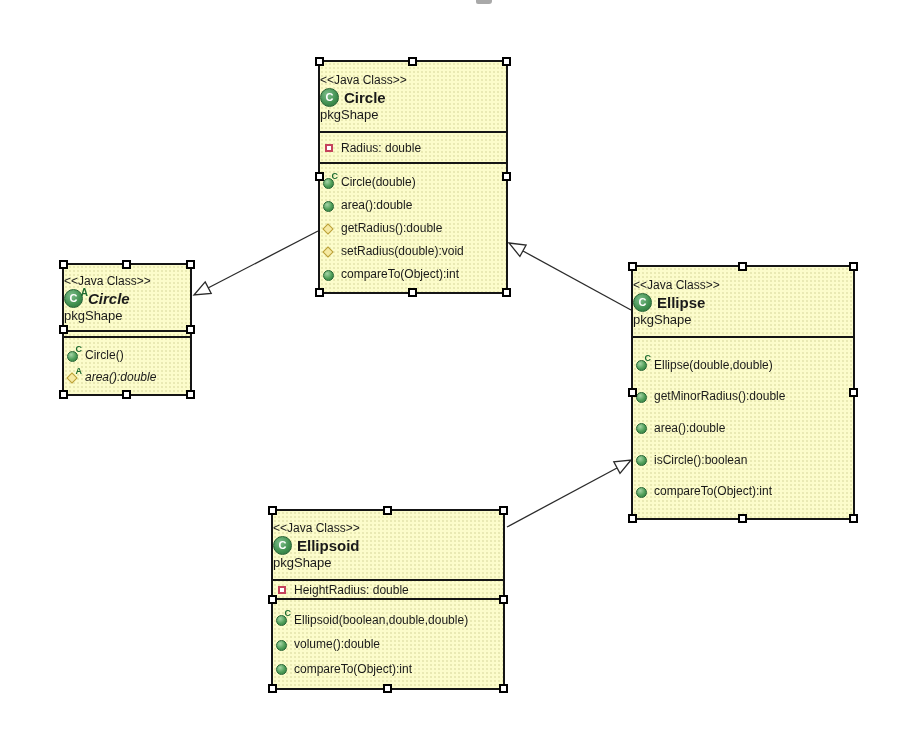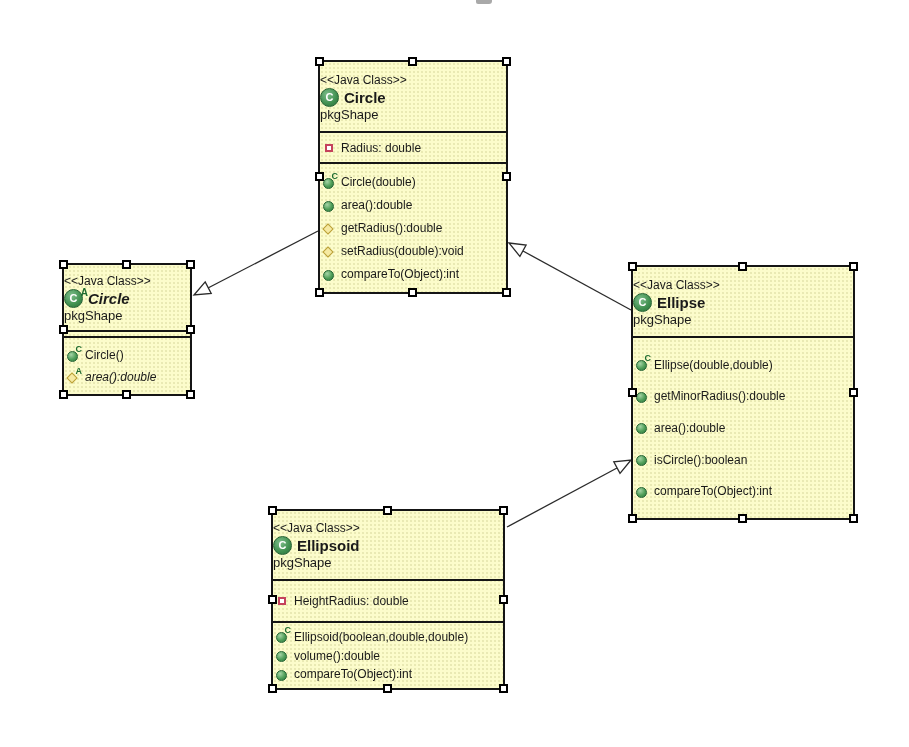--- a/index.html
+++ b/index.html
@@ -29,21 +29,21 @@
 
   .stereo { font-size:12px; line-height:14px; }
   .name-row { display:flex; align-items:center; gap:5px; font-size:15px; font-weight:bold; line-height:19px; }
   .pkg { font-size:13px; line-height:13px; }
   .abstract-name { font-style:italic; }
 
   .box-attrs { box-sizing:border-box; border-top:2px solid #151515; display:flex; flex-direction:column; justify-content:center; }
   #box-circle    .box-attrs { height:31px; }
   #box-shape     .box-attrs { height:6px; }
   #box-ellipse   .box-attrs { height:30px; }
-  #box-ellipsoid .box-attrs { height:42px; }
+  #box-ellipsoid .box-attrs { height:19px; }
   .box-methods { box-sizing:border-box; border-top:2px solid #151515; flex:1; display:flex; flex-direction:column; justify-content:space-evenly; padding:2px 0; }
   .uml-box { display:flex; flex-direction:column; }
 
   .member-row { display:flex; align-items:center; padding-left:3px; font-size:12px; white-space:nowrap; }
   .italic { font-style:italic; }
 
   
   .c-icon {
     position:relative; width:17px; height:17px; border-radius:50%;
     background:radial-gradient(circle at 38% 32%, #7dbd8a, #3f8f4f 60%, #2a6e3a);

